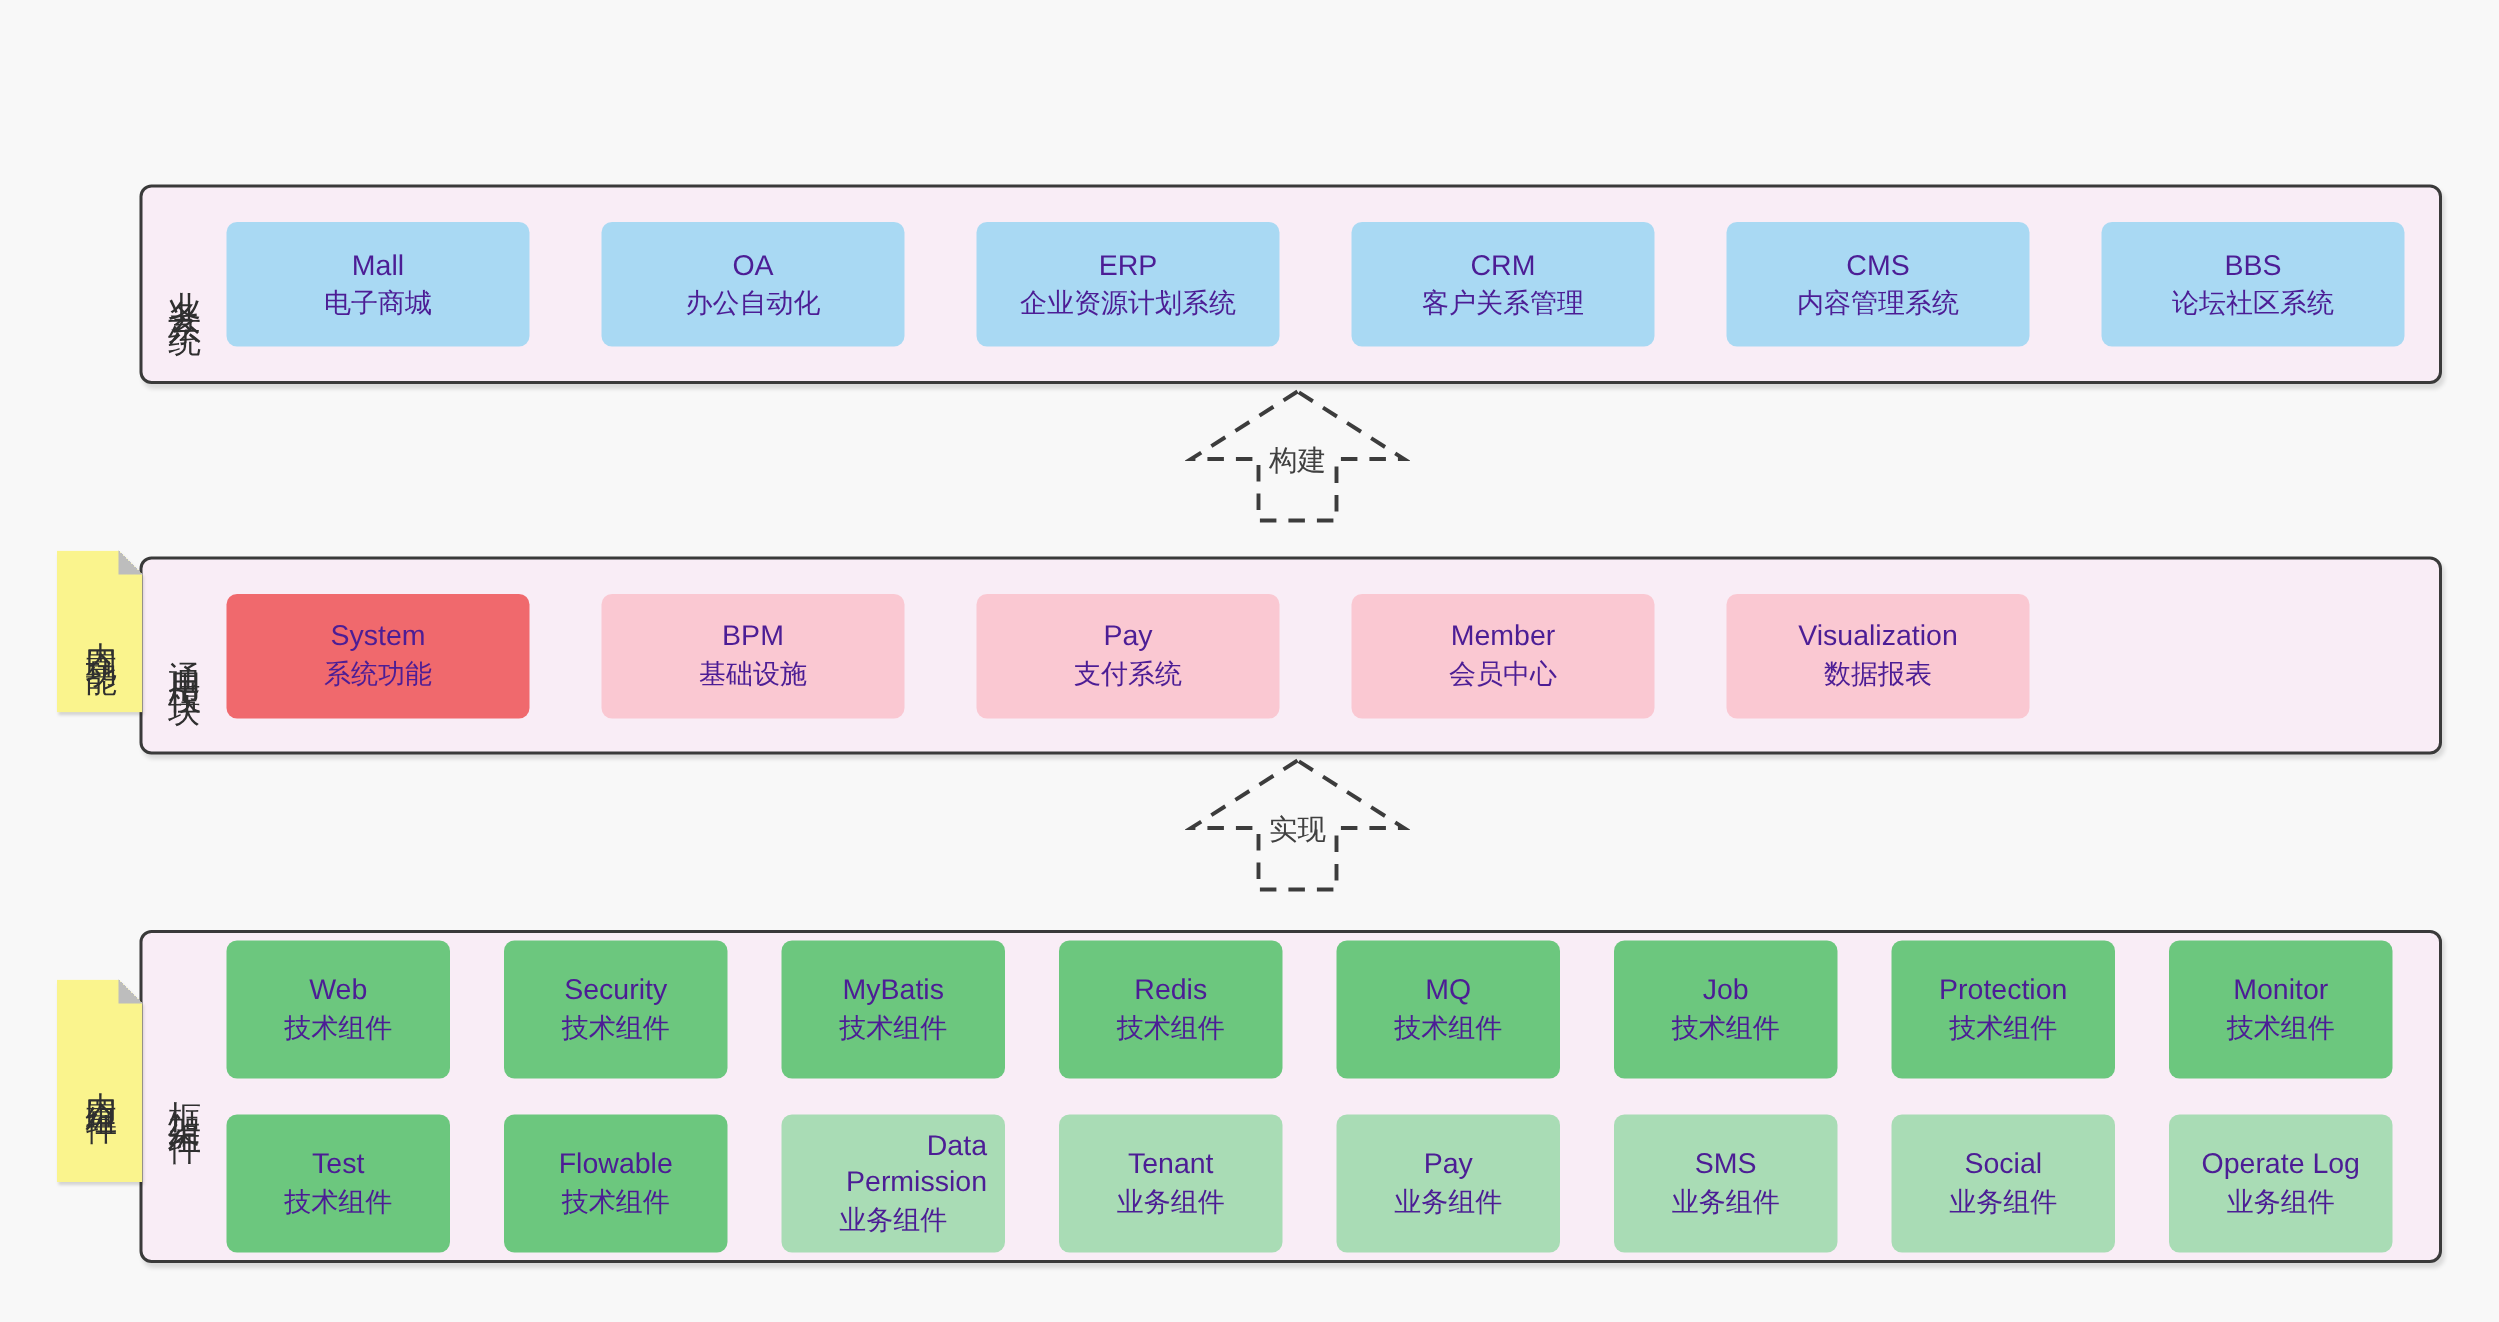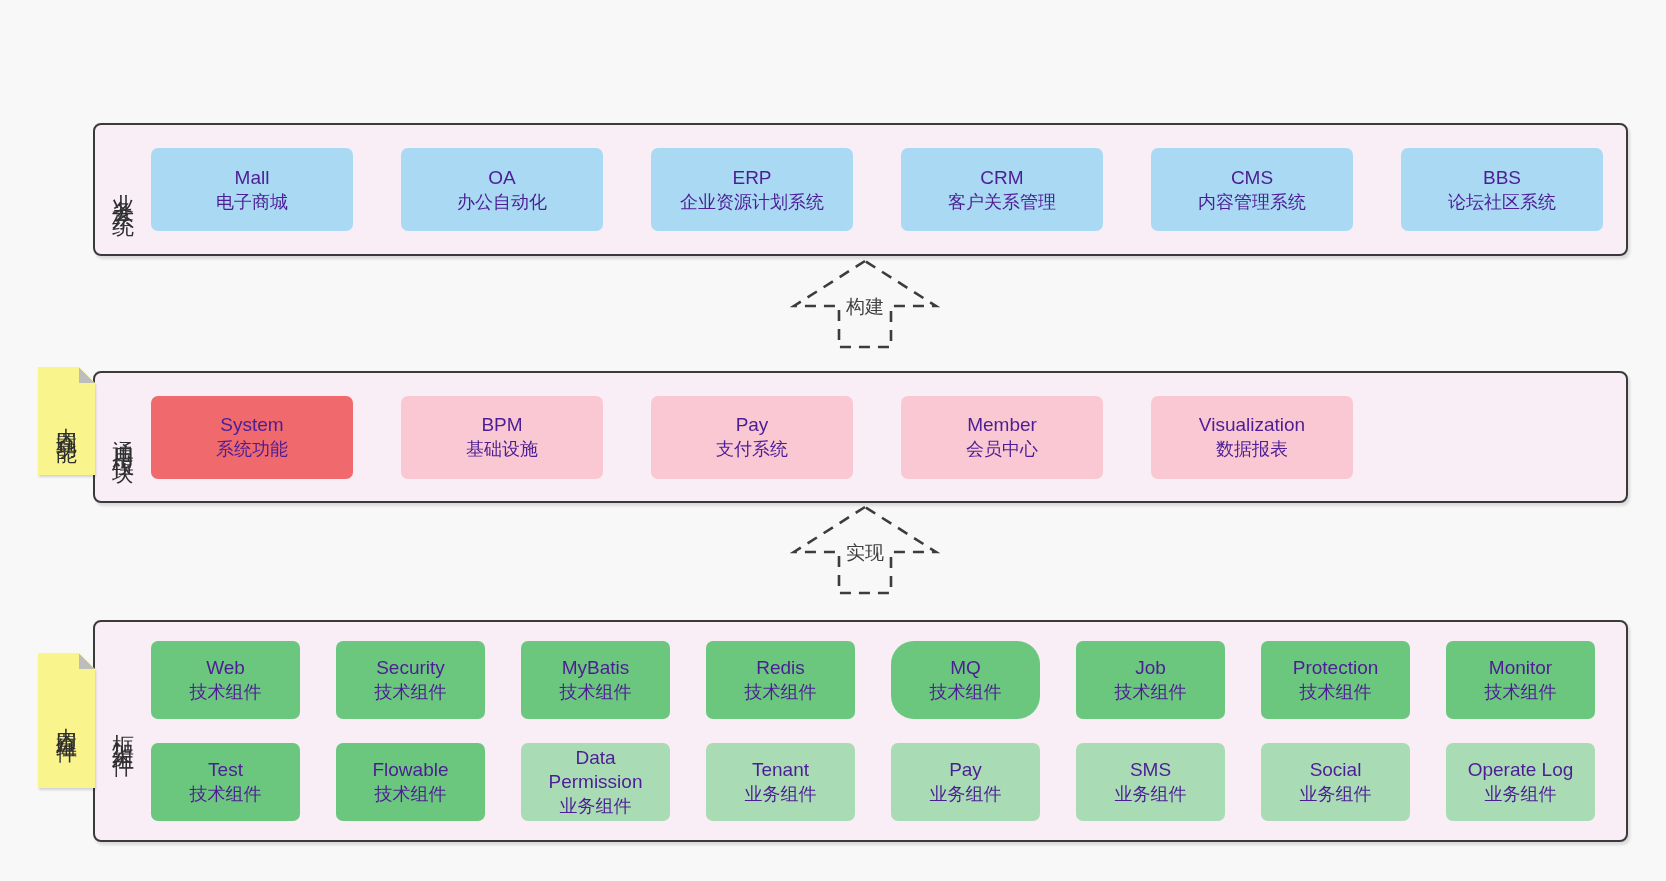--- a/index.html
+++ b/index.html
@@ -68,21 +68,21 @@
     display: flex;
     flex-direction: column;
     align-items: center;
     justify-content: center;
     text-align: center;
     box-sizing: border-box;
     padding: 2px 12px;
     color: #4c1d95;
   }
   .box-wide  { width: 202px; height: 83px; flex: none; }
-  .box-small { width: 149px; height: 78px; }
+  .box-small { width: 149px; height: 92px; text-align: right; }
   .box .t { font-size: 19px; line-height: 24px; }
   .box .s { font-size: 18px; line-height: 24px; }
 
   
   .arrow {
     position: absolute;
     width: 150px;
     height: 92px;
     left: 790px;
   }
@@ -226,21 +226,21 @@
         <div class="s">技术组件</div>
       </div>
       <div class="box box-small" style="background: rgb(108, 199, 126);">
         <div class="t">MyBatis</div>
         <div class="s">技术组件</div>
       </div>
       <div class="box box-small" style="background: rgb(108, 199, 126);">
         <div class="t">Redis</div>
         <div class="s">技术组件</div>
       </div>
-      <div class="box box-small" style="background: rgb(108, 199, 126); border-radius: 23px;">
+      <div class="box box-small" style="background: rgb(108, 199, 126);">
         <div class="t">MQ</div>
         <div class="s">技术组件</div>
       </div>
       <div class="box box-small" style="background: rgb(108, 199, 126);">
         <div class="t">Job</div>
         <div class="s">技术组件</div>
       </div>
       <div class="box box-small" style="background: rgb(108, 199, 126);">
         <div class="t">Protection</div>
         <div class="s">技术组件</div>

